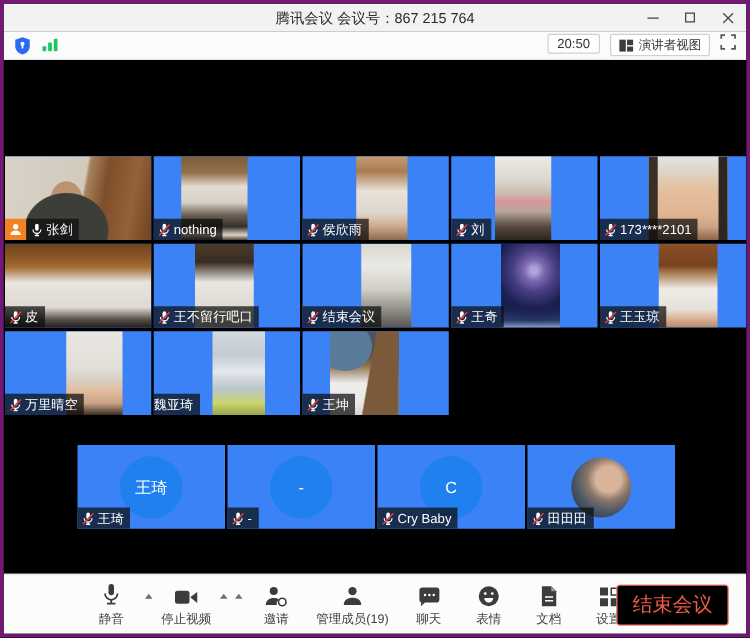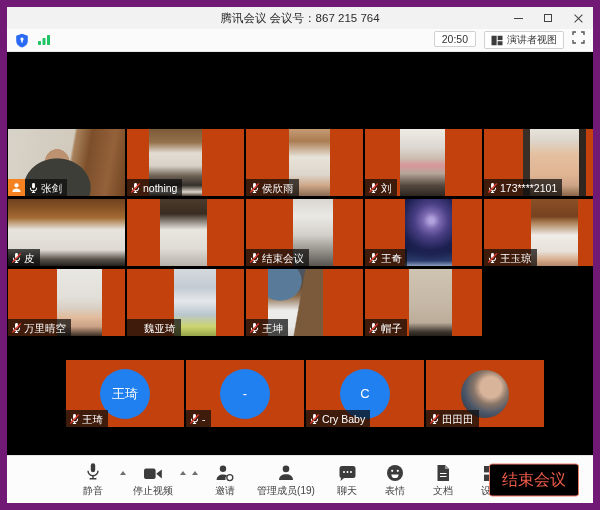--- a/index.html
+++ b/index.html
@@ -1,18 +1,18 @@
 <!DOCTYPE html>
 <html><head>
 <meta charset="utf-8">
 <style>
   * { margin:0; padding:0; box-sizing:border-box; }
   html,body { width:600px; height:510px; }
   body { font-family:"Liberation Sans","DejaVu Sans",sans-serif; background:#000; }
-  .window { position:relative; width:600px; height:510px; background:#000; border:7px solid #701a75; overflow:hidden; }
+  .window { position:relative; width:600px; height:510px; background:#000; border:3px solid #701a75; overflow:hidden; }
 
   
   .titlebar { position:absolute; top:0; left:0; right:0; height:22px; background:#f2f2f2; display:flex; align-items:center; justify-content:center; }
   .title { font-size:11.5px; color:#2b2b2b; }
   .win-controls { position:absolute; right:0; top:0; height:22px; display:flex; }
   .win-btn { width:30px; height:22px; display:flex; align-items:center; justify-content:center; cursor:pointer; }
   .glyph-min { width:9px; height:1px; background:#444; display:block; }
   .glyph-max { width:8px; height:8px; border:1px solid #444; display:block; }
   .glyph-close { position:relative; width:9px; height:9px; display:block; }
   .glyph-close::before,.glyph-close::after { content:""; position:absolute; left:-1px; top:4px; width:11px; height:1px; background:#444; }
@@ -24,21 +24,21 @@
   .sb-left { display:flex; align-items:center; gap:8px; }
   .sb-right { margin-left:auto; display:flex; align-items:flex-start; gap:8px; }
   .time-chip { border:1px solid #d0d0d0; border-radius:2px; font-size:10.5px; color:#333; padding:1px 7px; background:#fff; }
   .view-chip { border:1px solid #d0d0d0; border-radius:2px; background:#fff; display:flex; align-items:center; gap:4px; font-size:10px; color:#333; padding:1px 6px; cursor:pointer; }
   .fs-btn { display:flex; align-items:center; cursor:pointer; }
 
   
   .stage { position:absolute; top:45px; left:0; width:600px; height:417px; background:#000; overflow:hidden; }
   .grid { position:absolute; top:77px; left:1px; display:grid; grid-template-columns:repeat(5,117px); grid-auto-rows:67px; gap:3px 2px; }
   .row4 { position:absolute; top:287px; left:59px; display:grid; grid-template-columns:repeat(4,118px); grid-auto-rows:67px; gap:2px;margin-top:21px; }
-  .tile { position:relative; background:#c2410c; overflow:hidden; cursor:pointer; }
+  .tile { position:relative; background:#3b82f6; overflow:hidden; cursor:pointer; }
   .vid { position:absolute; inset:0; }
   .strip { position:absolute; top:0; bottom:0; }
 
   .s1 { left:0; width:100%; background:
         radial-gradient(ellipse 34px 30px at 42% 88%, #3d3e38 97%, transparent),
         radial-gradient(ellipse 13px 15px at 42% 52%, #bd9271 97%, transparent),
         linear-gradient(100deg,#d8d3c8 0%,#d1cabd 52%,#a8825c 54%,#7c4f2a 66%,#94613a 84%,#6e431f 100%); }
   .s2 { left:19%; width:45%; background:linear-gradient(180deg,#7d5a39 0%,#95724c 20%,#e2dcd2 36%,#d8d1c7 55%,#6e6154 70%,#33302b 84%,#ddd4c8 94%,#4a4038 100%); }
   .s3 { left:37%; width:35%; background:linear-gradient(180deg,#c59a73 0%,#ab7c52 18%,#e8e3da 42%,#ddd6cc 68%,#cfa88a 84%,#8a6a50 100%); }
   .s4 { left:30%; width:38%; background:linear-gradient(180deg,#eeebe5 0%,#dcd7d0 28%,#cbbcae 44%,#d8959a 54%,#b7a69a 66%,#56493f 84%,#2c2620 100%); }
@@ -61,21 +61,21 @@
   .s14 { left:38%; width:36%; background:linear-gradient(180deg,#cfc3b2 0%,#c6b8a6 52%,#bcad9a 80%,#3c352d 94%,#241f1a 100%); }
   .s15 { left:44%; width:42%; background:linear-gradient(180deg,#edebe6 0%,#e6e3dd 34%,#e3c3a3 54%,#ddb38e 74%,#44362a 90%,#291f19 100%); }
 
   .av { display:flex; align-items:center; justify-content:center; }
   .circle { width:50px; height:50px; border-radius:50%; background:#2180f0; color:#fff; font-size:13px; display:flex; align-items:center; justify-content:center; }
   .photo { width:48px; height:48px; border-radius:50%; background:radial-gradient(circle at 62% 36%, #d8b49a 0 24%, #8a7668 40%, #4a5668 62%, #333c4a 82%, #2a3240 100%); }
 
   .lbl { position:absolute; left:0; bottom:0; display:flex; align-items:stretch; max-width:100%; }
   .host { width:17px; background:#f58220; display:flex; align-items:center; justify-content:center; flex:0 0 17px; }
   .chip { background:rgba(12,12,12,.72); color:#fff; font-size:10.5px; line-height:16px; height:17px; padding:0 5px 0 3px; display:flex; align-items:center; gap:2px; white-space:nowrap; overflow:hidden; }
-  .chip.noicon { padding-left:17px; }
+  .chip.noicon { padding-left:0; }
   .mic { display:flex; align-items:center; flex:0 0 auto; }
 
   
   .toolbar { position:absolute; bottom:0; left:0; right:0; height:48px; background:#fcfcfc; border-top:1px solid #e5e5e5; display:flex; align-items:center; padding-left:62px; }
   .tb-btn { width:48px; display:flex; flex-direction:column; align-items:center; justify-content:center; gap:2px; cursor:pointer; flex:0 0 auto; }
   .tb-btn.wide { width:74px; }
   .tb-ico { height:20px; display:flex; align-items:flex-end; justify-content:center; }
   .tb-lab { font-size:10px; color:#3f3f3f; white-space:nowrap; }
   .caret { width:12px; display:flex; align-items:center; justify-content:center; margin-top:-14px; cursor:pointer; flex:0 0 auto; }
   .caret i { width:0; height:0; border-left:3.5px solid transparent; border-right:3.5px solid transparent; border-bottom:4.5px solid #6e6e6e; display:block; }
@@ -263,20 +263,33 @@
               </span>
               <span>皮</span>
             </span>
           </div>
       </div>
 
       <div class="tile">
         <div class="vid">
             <div class="strip s7"></div>
           </div>
+        <div class="lbl">
+            <span class="chip">
+              <span class="mic">
+                <svg width="11" height="12" viewBox="0 0 12 12">
+                  <rect x="4.4" y="0.6" width="3.2" height="6" rx="1.6" fill="#fff"></rect>
+                  <path d="M9.4 5.6a3.4 3.4 0 0 1-6.8 0" stroke="#fff" stroke-width="1.1" fill="none"></path>
+                  <path d="M6 9v1.5M4.2 10.8h3.6" stroke="#fff" stroke-width="1.1"></path>
+                  <line x1="1.4" y1="10.8" x2="10.6" y2="1.2" stroke="#e03b30" stroke-width="1.5"></line>
+                </svg>
+              </span>
+              <span>王不留行吧口</span>
+            </span>
+          </div>
       </div>
 
       <div class="tile">
         <div class="vid">
             <div class="strip s8"></div>
           </div>
         <div class="lbl">
             <span class="chip">
               <span class="mic">
                 <svg width="11" height="12" viewBox="0 0 12 12">
@@ -371,38 +384,20 @@
                   <path d="M9.4 5.6a3.4 3.4 0 0 1-6.8 0" stroke="#fff" stroke-width="1.1" fill="none"></path>
                   <path d="M6 9v1.5M4.2 10.8h3.6" stroke="#fff" stroke-width="1.1"></path>
                   <line x1="1.4" y1="10.8" x2="10.6" y2="1.2" stroke="#e03b30" stroke-width="1.5"></line>
                 </svg>
               </span>
               <span>王坤</span>
             </span>
           </div>
       </div>
 
-      <div class="tile">
-        <div class="vid">
-            <div class="strip s14"></div>
-          </div>
-        <div class="lbl">
-            <span class="chip">
-              <span class="mic">
-                <svg width="11" height="12" viewBox="0 0 12 12">
-                  <rect x="4.4" y="0.6" width="3.2" height="6" rx="1.6" fill="#fff"></rect>
-                  <path d="M9.4 5.6a3.4 3.4 0 0 1-6.8 0" stroke="#fff" stroke-width="1.1" fill="none"></path>
-                  <path d="M6 9v1.5M4.2 10.8h3.6" stroke="#fff" stroke-width="1.1"></path>
-                  <line x1="1.4" y1="10.8" x2="10.6" y2="1.2" stroke="#e03b30" stroke-width="1.5"></line>
-                </svg>
-              </span>
-              <span>帽子</span>
-            </span>
-          </div>
-      </div>
 
 
     </div>
 
     <div class="row4">
 
       <div class="tile">
         <div class="vid av">
             <div class="circle">王琦</div>
           </div>

